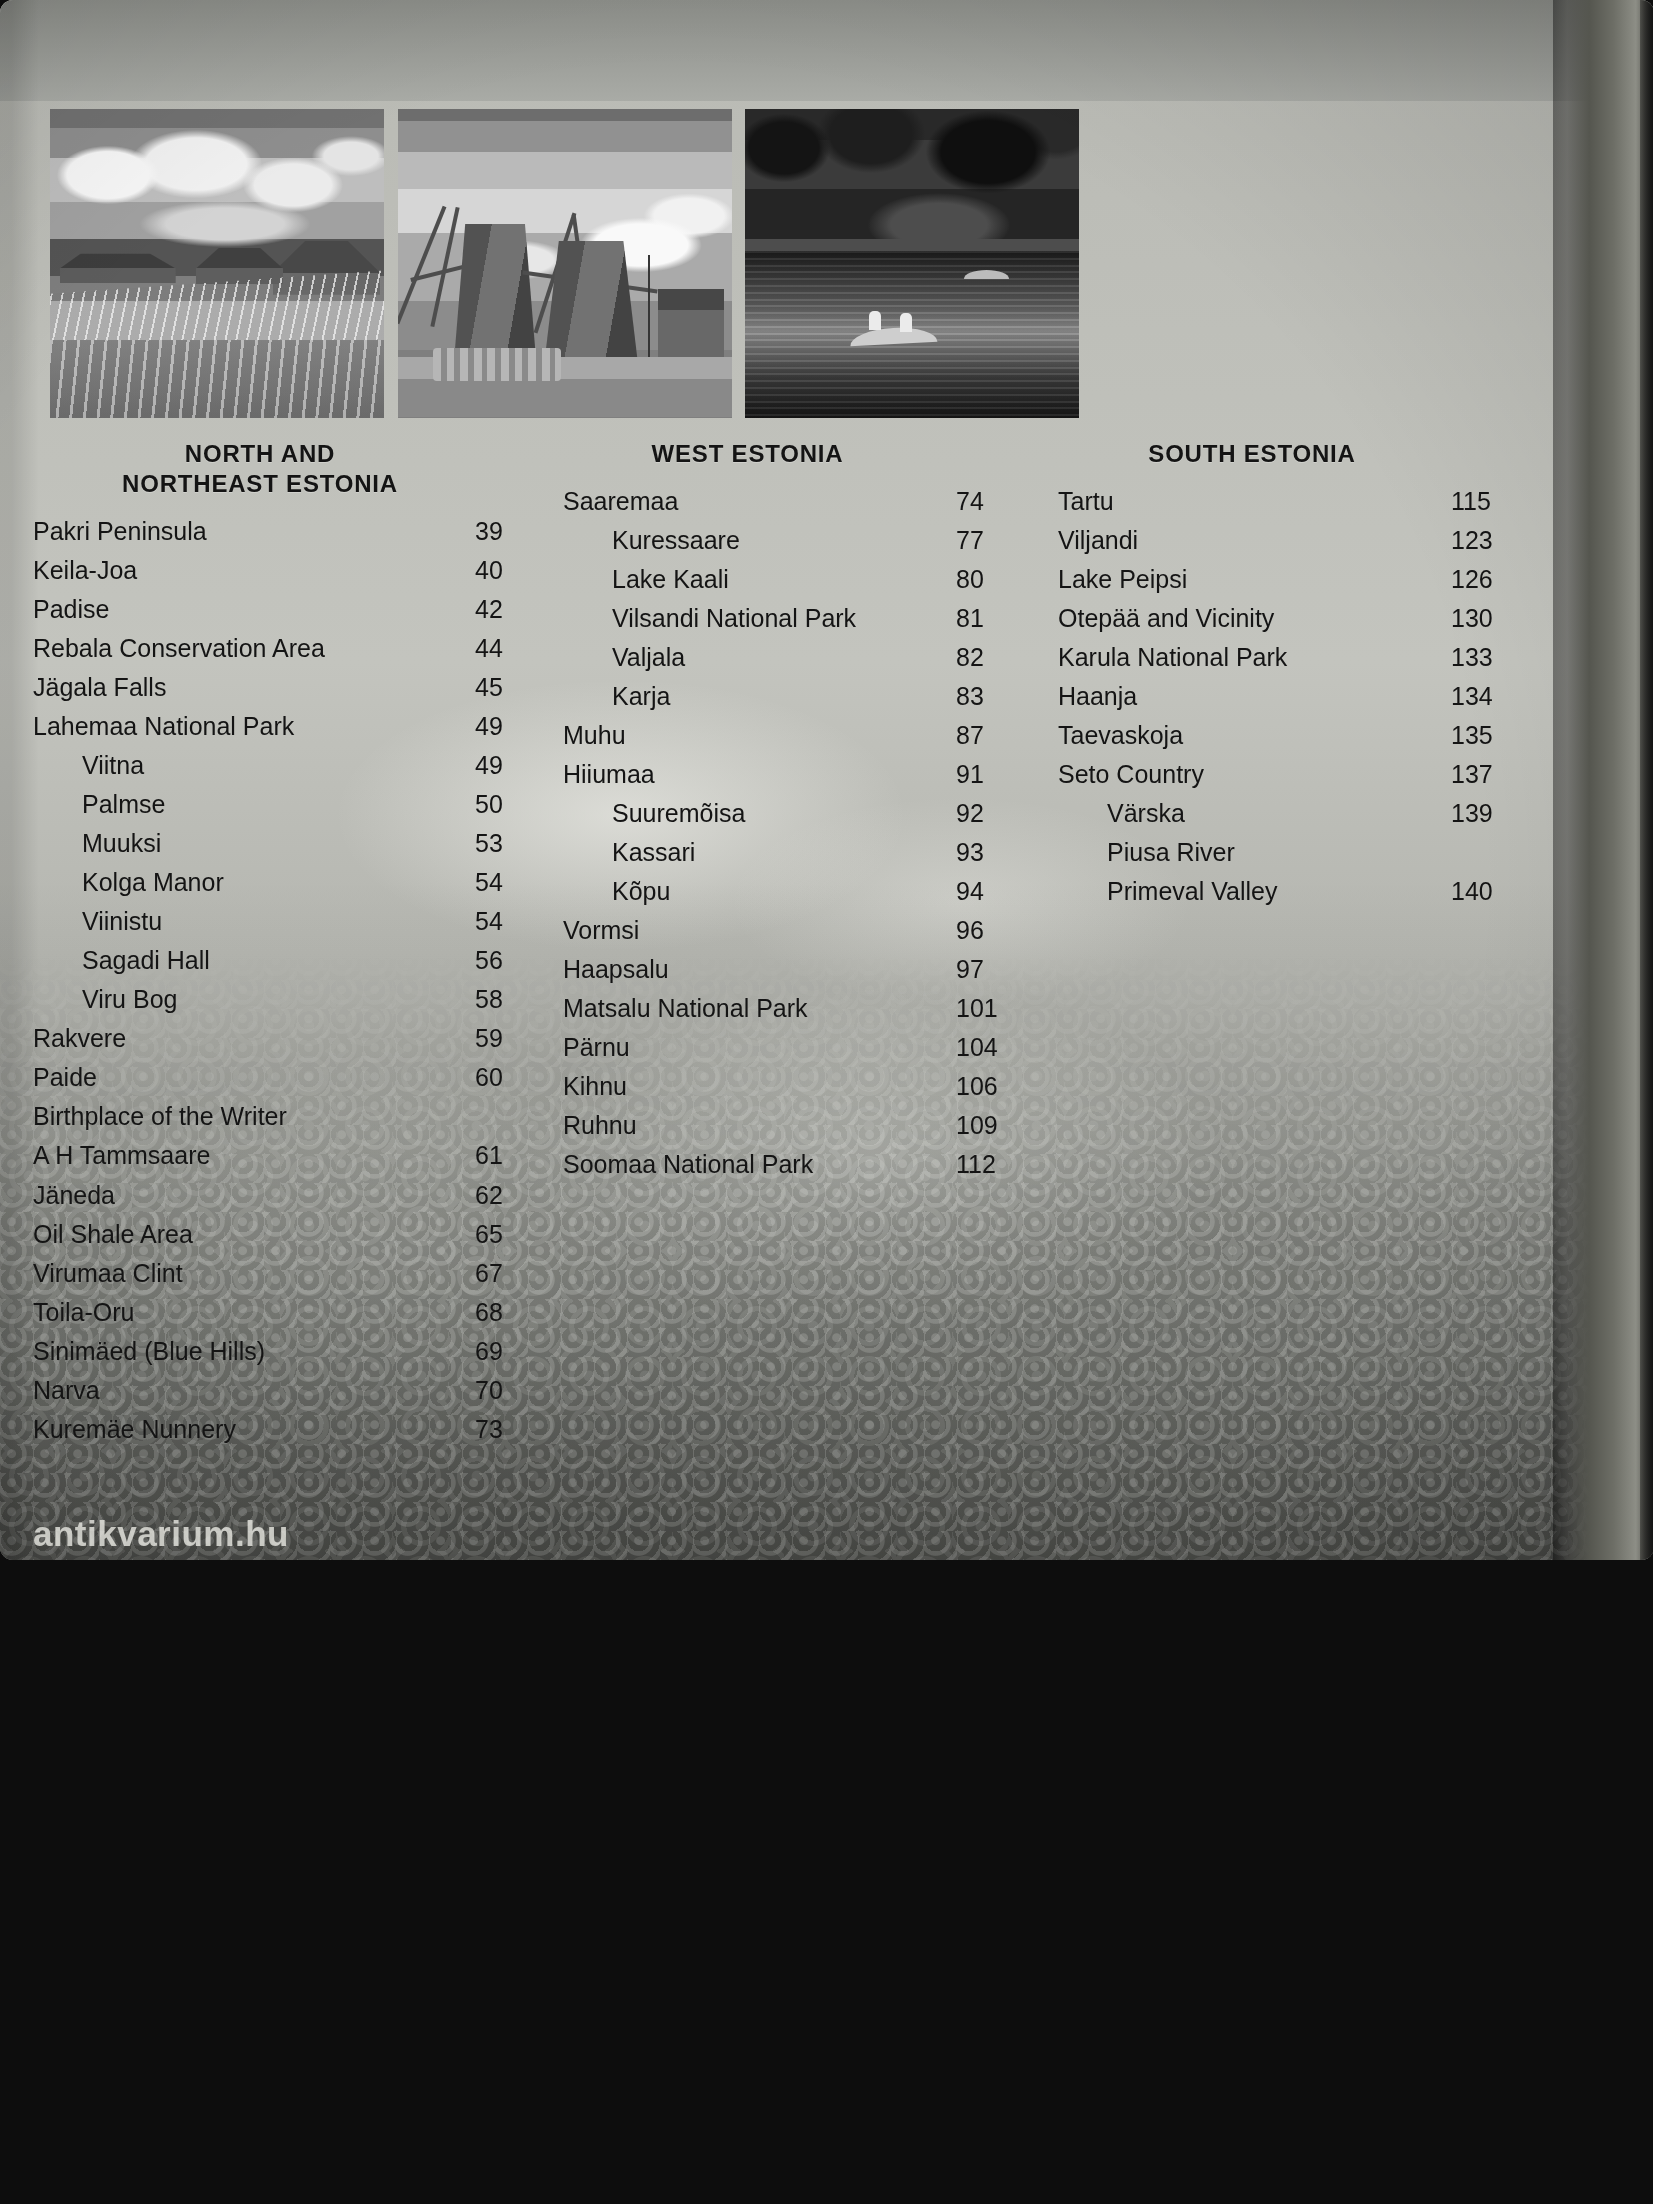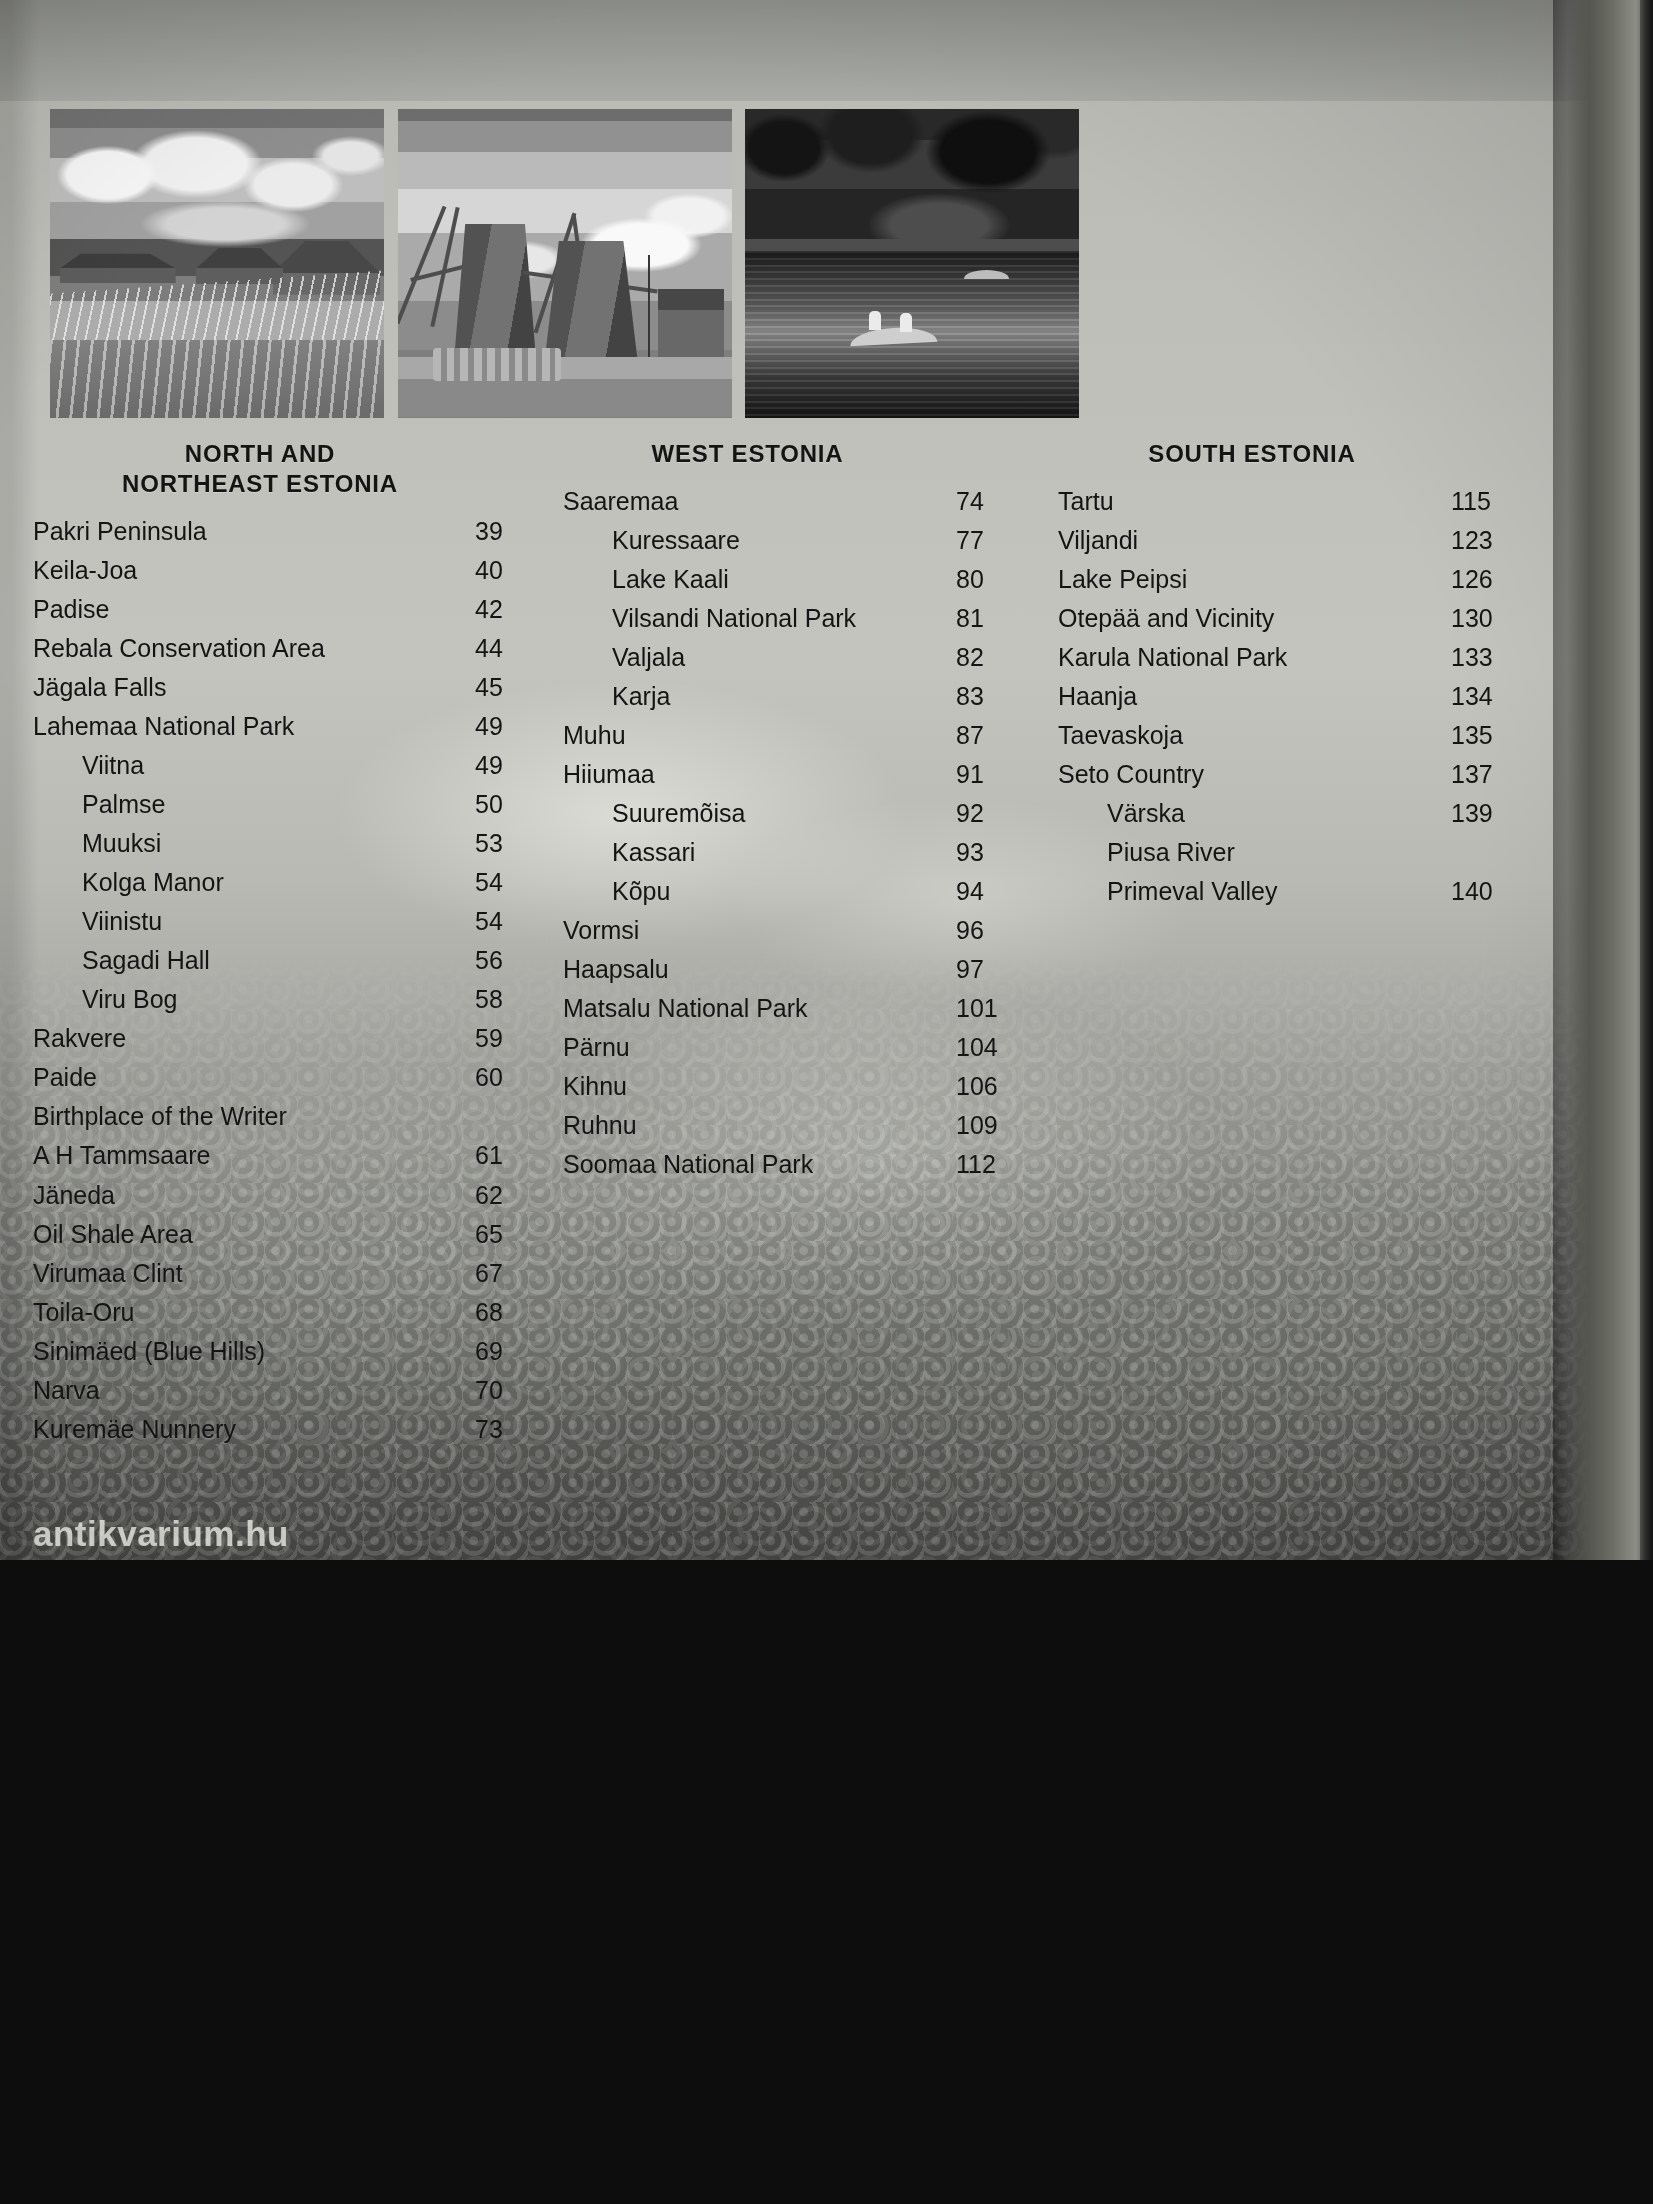--- a/index.html
+++ b/index.html
@@ -9,20 +9,21 @@
   }
   body {
     font-family: "Liberation Sans", sans-serif;
   }
   #page {
     position: relative;
     width: 1654px;
     height: 1560px;
     overflow: hidden;
     background: #7a7a76;
+    border-radius: 13px;
   }
 
   
   .bg-photo {
     position: absolute;
     left: 0; top: 0;
     width: 1654px; height: 2205px;
     background:
       
       linear-gradient(to bottom,

